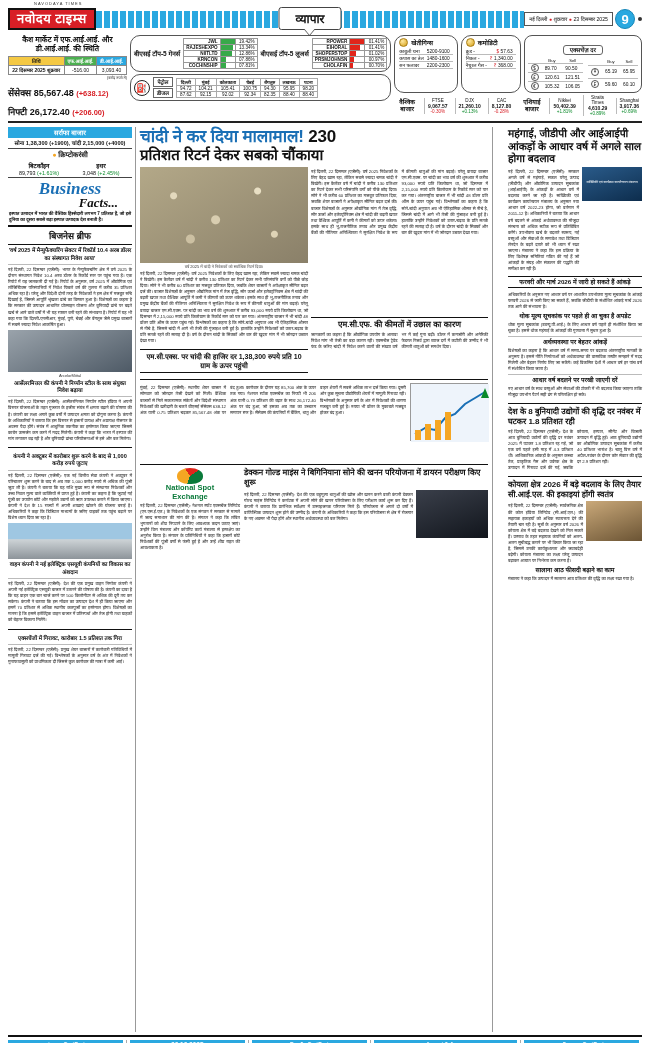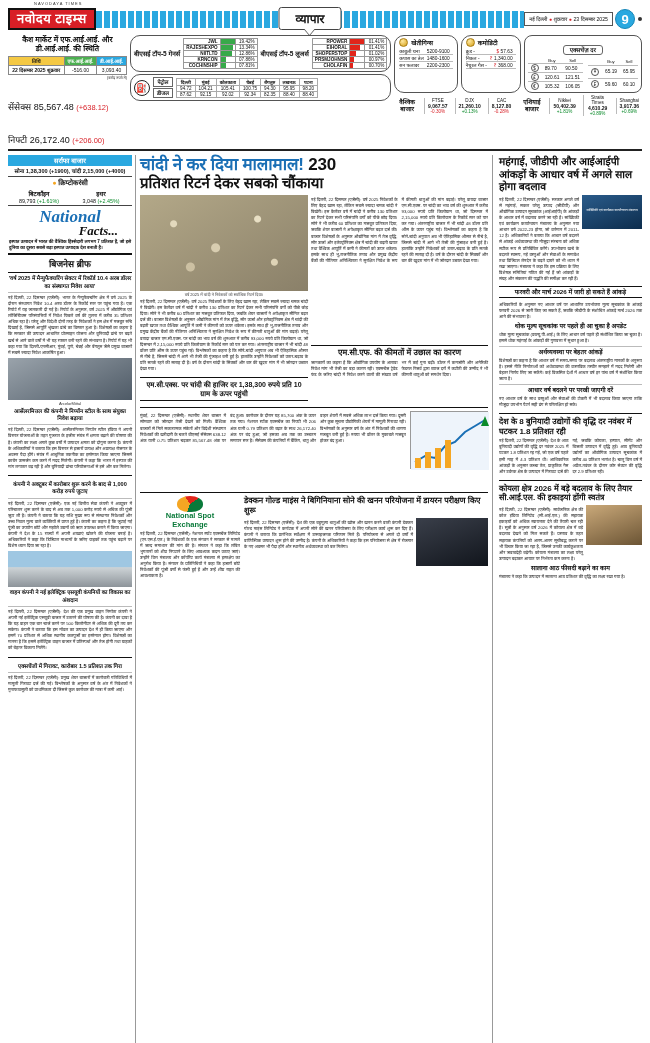--- a/index.html
+++ b/index.html
@@ -42,21 +42,21 @@
 
   
   .ticker { display:flex; gap:3px; margin-top:3px; border-bottom:2px solid #222; padding-bottom:3px;}
   .tk-col1 { width:120px; }
   .tk-headline { font-size:7.6px; font-weight:bold; line-height:1.25; text-align:center;}
   .mini-tbl { width:100%; border-collapse:collapse; margin-top:2px; }
   .mini-tbl td,.mini-tbl th{ border:1px solid #888; font-size:5px; padding:1px 2px; text-align:center;}
   .th-y{ background:#f5c944; font-weight:bold; font-size:5.5px;}
   .th-g{ background:#4caf50; color:#fff; font-weight:bold;}
   .th-b{ background:#2aa8e0; color:#fff; font-weight:bold;}
-  .idx-line{ font-size:9px; font-weight:normal; margin-top:20px; }
+  .idx-line{ font-size:9px; font-weight:bold; margin-top:6px; }
   .idx-line .up{ color:#d81f26; font-size:7.5px;}
 
   .tk-box { border:1px solid #555; border-radius:10px; padding:2px 3px; display:flex; align-items:center; gap:3px;}
   .gl-label{ font-size:6.5px; font-weight:bold; text-align:center; line-height:1.15; white-space:nowrap;}
   .gl-tbl{ border-collapse:collapse;}
   .gl-tbl td{ font-size:4.6px; border:1px solid #999; padding:0 2px; white-space:nowrap;}
   .gl-tbl td.sym{ text-align:right; font-weight:bold; min-width:36px;}
   .gl-tbl td.bar{ padding:0; width:14px;}
   .bar-g{ background:#37a94a; height:5px;}
   .bar-r{ background:#e1251b; height:5px;}
@@ -90,21 +90,21 @@
   .wld-box{ display:flex; align-items:center; gap:4px;}
   .wld-lbl{ font-size:6.2px; font-weight:bold; line-height:1.1; text-align:center;}
   .wld-item{ text-align:center; font-size:4.6px; padding:0 3px; border-left:1px solid #bbb;}
   .wld-item b{ font-size:5px; display:block;}
   .grn{ color:#0a8a2a; } .rd{ color:#d81f26;}
 
   
   .body-grid { display:flex; gap:4px; margin-top:4px; height:905px;}
   .col-left { width:128px; border-right:1px solid #999; padding-right:3px;}
   .col-mid  { flex:1; }
-  .col-right{ width:150px; border-left:1px solid #999; padding-left:6px;}
+  .col-right{ width:150px; border-left:1px solid #999; padding-left:15px;}
 
   .sec-band{ background:#2aa8e0; color:#fff; font-size:6.5px; font-weight:bold; text-align:center; padding:1px 0;}
   .bullion-line{ font-size:5.6px; text-align:center; border-bottom:1px solid #444; padding:1px 0; font-weight:bold;}
   .crypto-hdr{ font-size:7px; font-weight:bold; text-align:center; padding:1px 0;}
   .crypto-row{ display:flex; border-bottom:1px solid #444; }
   .crypto-cell{ flex:1; text-align:center; font-size:5.4px; padding:1px 0;}
   .crypto-cell b{ display:block; font-size:6.2px; }
   .pos{ color:#0a8a2a;}
 
   .bf-logo{ font-family:"Liberation Serif",serif; font-weight:bold; font-style:italic;
@@ -495,21 +495,21 @@
           <span class="pos">(+1.61%)</span>
         </div>
         <div class="crypto-cell">
           <b>इथर</b>
           <span>3,048</span>
           <span class="pos">(+2.45%)</span>
         </div>
       </div>
 
       <div class="bf-logo">
-        <span>National</span>
+        <span>Business</span>
         <small>Facts...</small>
       </div>
       <div class="bf-text">इस्पात उत्पादन में भारत की वैश्विक हिस्सेदारी लगभग 7 प्रतिशत है, जो इसे दुनिया का दूसरा सबसे बड़ा इस्पात उत्पादक देश बनाती है।</div>
 
       <div class="brief-title">बिजनेस ब्रीफ</div>
 
       <div class="brief-head">'वर्ष 2025 में मैन्युफैक्चरिंग सेक्टर में रिकॉर्ड 10.4 अरब डॉलर का संस्थागत निवेश आया'</div>
       <div class="body-text">नई दिल्ली, 22 दिसम्बर (एजेंसी): भारत के मैन्युफैक्चरिंग क्षेत्र में वर्ष 2025 के दौरान संस्थागत निवेश 10.4 अरब डॉलर के रिकॉर्ड स्तर पर पहुंच गया है। एक रिपोर्ट में यह जानकारी दी गई है। रिपोर्ट के अनुसार, वर्ष 2025 में औद्योगिक एवं लॉजिस्टिक्स परिसंपत्तियों में निवेश पिछले वर्ष की तुलना में करीब 35 प्रतिशत अधिक रहा है। घरेलू और विदेशी दोनों तरह के निवेशकों ने इस क्षेत्र में मजबूत रुचि दिखाई है, जिससे आपूर्ति श्रृंखला ढांचे का विस्तार हुआ है। विशेषज्ञों का कहना है कि सरकार की उत्पादन आधारित प्रोत्साहन योजना और बुनियादी ढांचे पर बढ़ते खर्च से आने वाले वर्षों में भी यह रफ्तार बनी रहने की संभावना है। रिपोर्ट में यह भी कहा गया कि दिल्ली-एनसीआर, मुंबई, पुणे, चेन्नई और बेंगलुरु जैसे प्रमुख बाजारों में सबसे ज्यादा निवेश आकर्षित हुआ।</div>
 
       <div class="photo indust" style="height:42px"></div>

